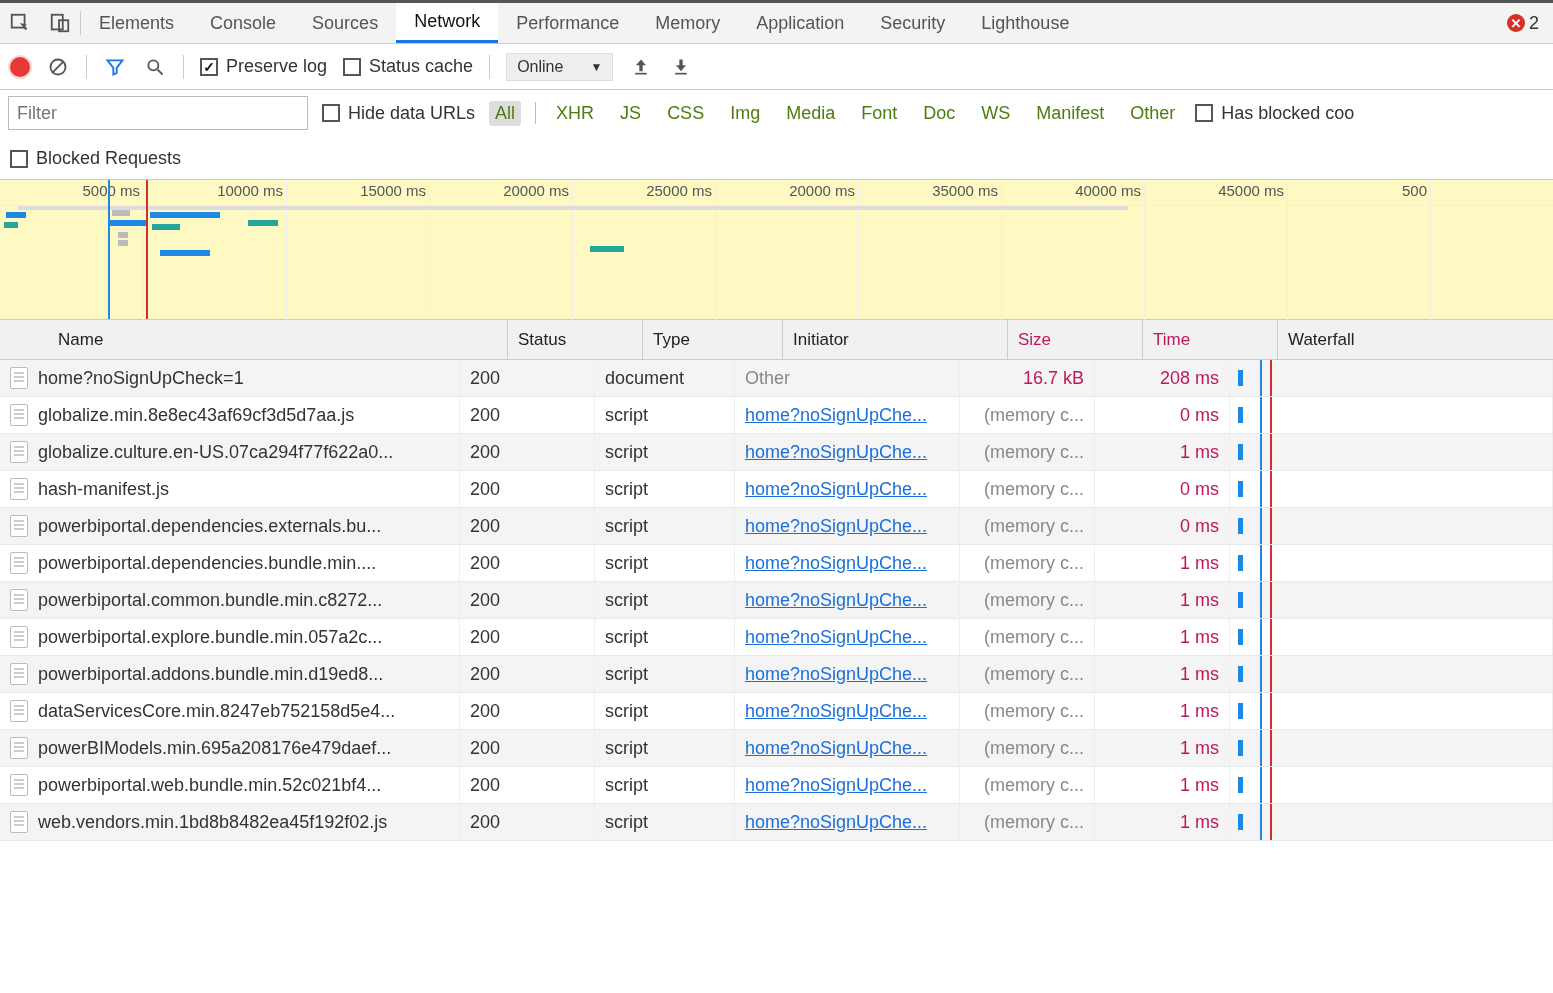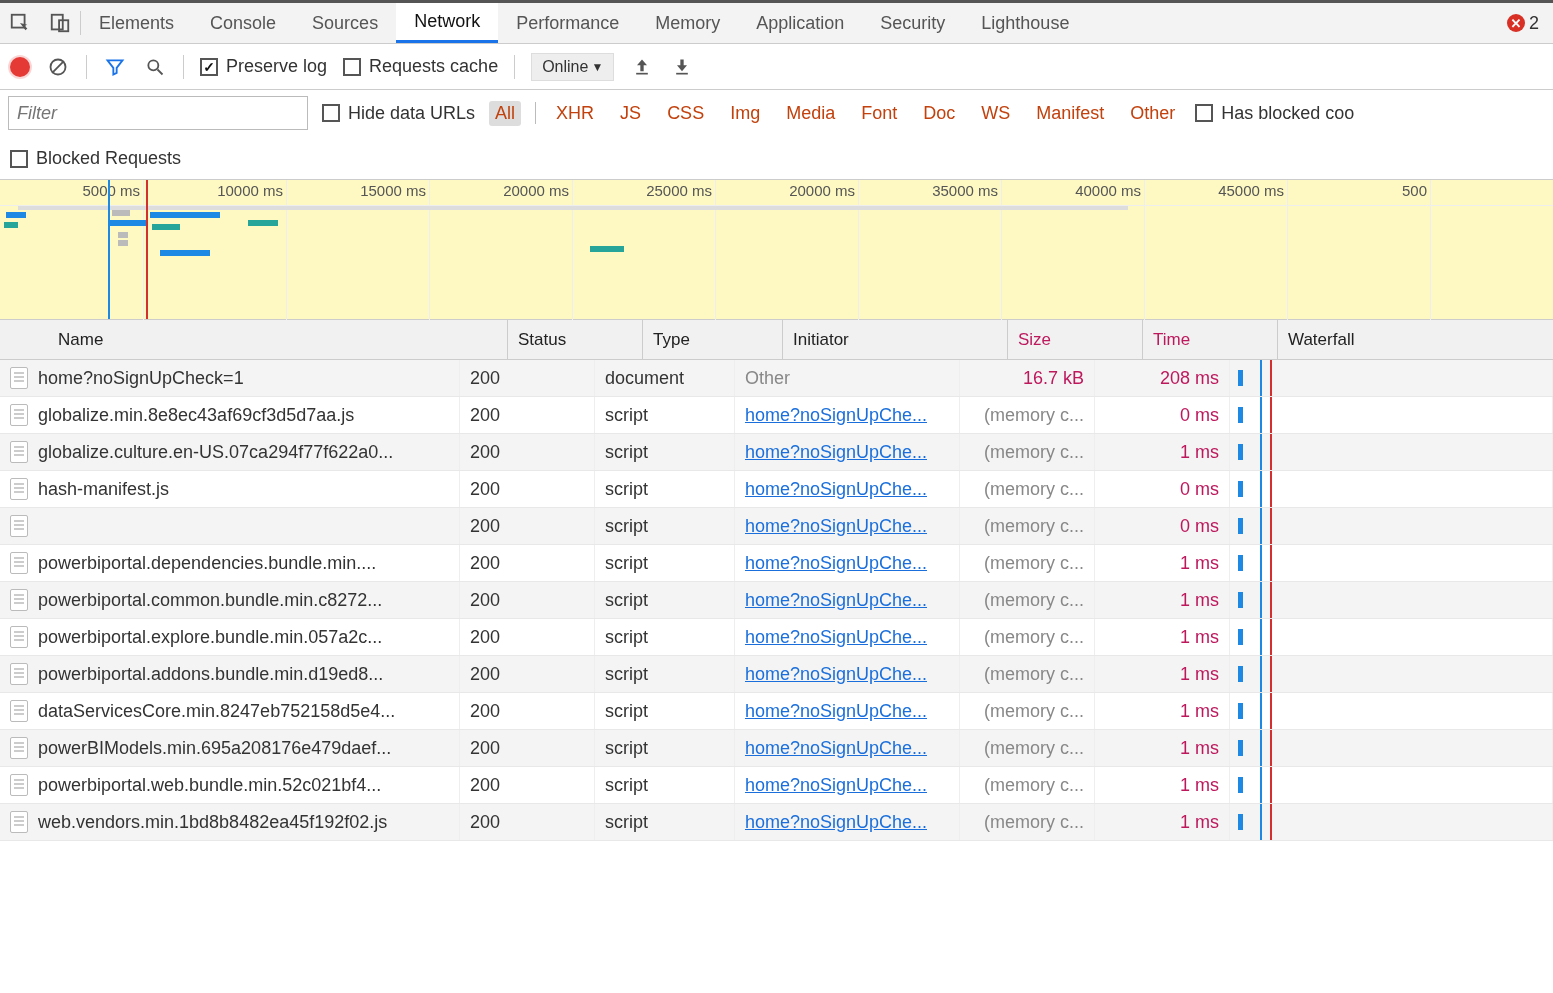--- a/index.html
+++ b/index.html
@@ -17,27 +17,27 @@
 
 
 .toolbar { display:flex; align-items:center; height:46px; border-bottom:1px solid #ccc; padding: 0 10px; gap:16px; background:#fff; }
 .record-dot { width:20px; height:20px; border-radius:50%; background:#e53935; box-shadow:0 0 0 2px rgba(229,57,53,.2); }
 .tb-icon { width:24px; height:24px; display:flex; align-items:center;justify-content:center; color:#555;}
 .tb-icon svg{width:20px;height:20px;}
 .tb-sep { width:1px; height:24px; background:#ccc; }
 .chk { display:flex; align-items:center; gap:8px; font-size:18px; color:#333; }
 .chk .box { width:18px; height:18px; border:2px solid #555; display:flex; align-items:center; justify-content:center; }
 .chk .box.checked::after{content:"✓"; font-size:14px; font-weight:bold; color:#111;}
-.throttle { display:flex; align-items:center; gap:3px; background:#eee; padding:4px 10px; border:1px solid #ddd; }
+.throttle { display:flex; align-items:center; gap:27px; background:#eee; padding:4px 10px; border:1px solid #ddd; }
 .throttle .caret { font-size:12px; }
 
 
 .filter-bar { display:flex; align-items:center; flex-wrap:wrap; gap:14px; padding:6px 8px; border-bottom:1px solid #ccc; background:#fff; }
-.filter-input { width:300px; height:34px; border:1px solid #bbb; padding:0 8px; font-size:18px; color:#0369a1;font-style:italic; }
-.ftype { font-size:18px; color:#c2410c; cursor:pointer; padding:2px 6px; }
+.filter-input { width:300px; height:34px; border:1px solid #bbb; padding:0 8px; font-size:18px; color:#0369a1; }
+.ftype { font-size:18px; color:#4d7c0f; cursor:pointer; padding:2px 6px; }
 .ftype.active { background:#ddd; border-radius:3px; }
 .pipe { width:1px; height:22px; background:#bbb; }
 .blocked-row { width:100%; padding:4px 0 4px 2px; }
 
 
 .overview { border-bottom:1px solid #ccc; background:#fef9c3; position:relative; height:140px; }
 .overview .ticks { position:relative; height:26px; border-bottom:1px solid #eee; }
 .tick { position:absolute; top:0; height:140px; border-left:1px solid #eee; font-size:15px; color:#555; }
 .tick span { position:absolute; top:2px; right:4px; white-space:nowrap; }
 .ov-bars { position:absolute; top:30px; left:0; right:0; bottom:0; }
@@ -132,21 +132,21 @@
         <line x1="15" y1="15" x2="21" y2="21"></line>
       </svg>
   </div>
   <div class="tb-sep"></div>
   <label class="chk">
     <span class="box checked"></span>
     <span>Preserve log</span>
   </label>
   <label class="chk">
     <span class="box"></span>
-    <span>Requests cache</span>
+    <span>Status cache</span>
   </label>
   <div class="tb-sep"></div>
   <div class="throttle">
     <span>Online</span>
     <span class="caret">▼</span>
   </div>
   <div class="tb-icon">
     <svg viewBox="0 0 24 24" fill="currentColor">
         <path d="M12 3l6 7h-4v7h-4v-7H6z"></path>
         <rect x="5" y="19" width="14" height="2"></rect>
@@ -338,20 +338,21 @@
       </div>
       <div class="cell c-wf wf">
         <span class="bar"></span>
         <span class="vl blue"></span>
         <span class="vl red"></span>
       </div>
     </div>
     <div class="row">
       <div class="cell c-name">
         <span class="doc-ico"></span>
+        <span class="nametext">powerbiportal.dependencies.externals.bu...</span>
       </div>
       <div class="cell c-status">200</div>
       <div class="cell c-type">script</div>
       <div class="cell c-init">
         <span class="init-link">home?noSignUpChe...</span>
       </div>
       <div class="cell c-size memc">
         <span class="cell-inner">(memory c...</span>
       </div>
       <div class="cell c-time">

